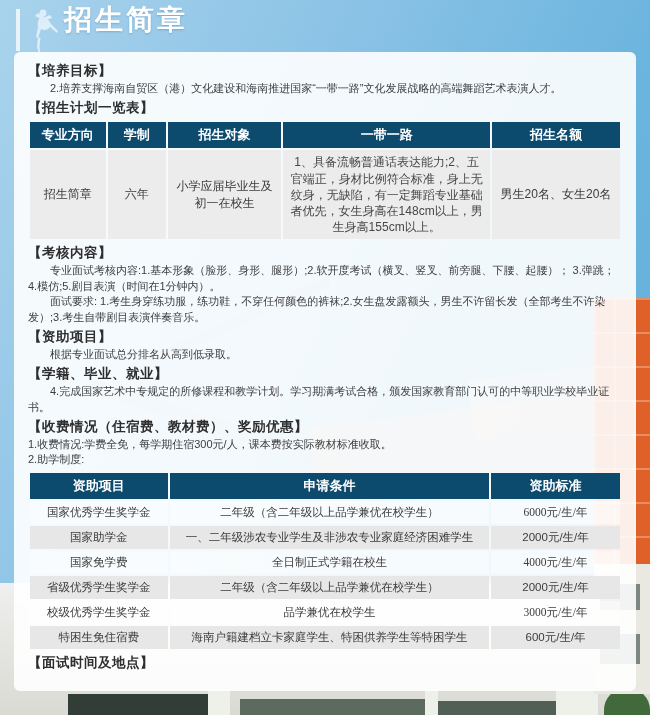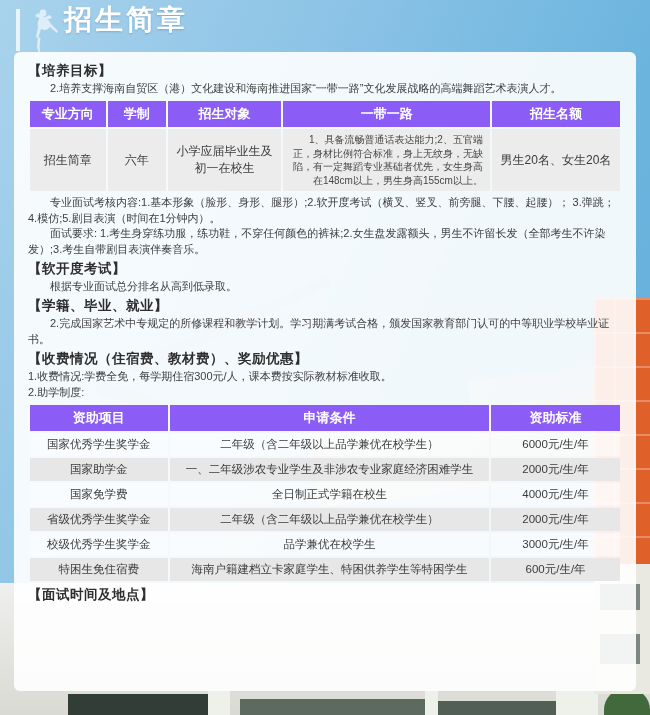--- a/index.html
+++ b/index.html
@@ -43,27 +43,27 @@
     line-height:1; padding-bottom:19px; text-shadow:0 1px 2px rgba(60,110,150,.35); }
   
   .card { position:absolute; z-index:1; left:14px; top:52px; width:622px; height:639px;
     background:rgba(255,255,255,.9); border-radius:6px; padding:7px 14px 24px 14px;
     overflow:hidden; }
   h2.sec { font-size:13.5px; font-weight:bold; color:#2e2e2e; margin:3px 0 1px; letter-spacing:.5px; }
   p.body { font-size:11px; color:#3d3d3d; line-height:1.40; }
   .ind { text-indent:2em; }
   
   table { width:100%; border-collapse:separate; border-spacing:2px; margin:3px 0 2px; }
-  th { background:#8b5cf6; color:#ffffff; font-size:13px; font-weight:bold; padding:4px 2px; }
+  th { background:#0c4a6e; color:#ffffff; font-size:13px; font-weight:bold; padding:4px 2px; }
   td { text-align:center; color:#3b3b3b; vertical-align:middle; }
   .t1 td { background:#ececec; font-size:12px; padding:4px 3px; }
-  .t1 td.cond { font-size:10px; text-align:right; line-height:1.35; color:#474747; padding:4px 7px; }
+  .t1 td.cond { font-size:12px; text-align:center; line-height:1.35; color:#474747; padding:4px 7px; }
   .t1 .c1{width:13%} .t1 .c2{width:10%} .t1 .c3{width:19.5%} .t1 .c4{width:35.5%} .t1 .c5{width:22%}
   .t2 td { font-size:11.5px; padding:4px 3px; }
-  .t2 tr.odd  td { background:rgba(255,255,255,.45); }
+  .t2 tr.odd  td { background:rgba(255,255,255,.45);font-family:Liberation Serif, serif; }
   .t2 tr.even td { background:#e7e7e7;text-align:center; }
   .t2 .c1{width:23.5%} .t2 .c2{width:54.5%} .t2 .c3{width:22%}
 </style>
 </head>
 <body>
 
 <div class="bg-layer scene-bottom">
   <div class="pillar pl1"></div>
   <div class="pillar pl2"></div>
   <div class="pillar pl3"></div>
@@ -94,47 +94,49 @@
     </g>
   </svg>
   <div class="page-title">招生简章</div>
 </div>
 
 <div class="card">
 
   <h2 class="sec">【培养目标】</h2>
   <p class="body ind">2.培养支撑海南自贸区（港）文化建设和海南推进国家“一带一路”文化发展战略的高端舞蹈艺术表演人才。</p>
 
+  <h2 class="sec">【招生计划一览表】</h2>
   <table class="t1">
     <tbody>
         <tr>
       <th class="c1">专业方向</th>
       <th class="c2">学制</th>
       <th class="c3">招生对象</th>
       <th class="c4">一带一路</th>
       <th class="c5">招生名额</th>
     </tr>
     <tr>
       <td>招生简章</td>
       <td>六年</td>
       <td>小学应届毕业生及初一在校生</td>
       <td class="cond">1、具备流畅普通话表达能力;2、五官端正，身材比例符合标准，身上无纹身，无缺陷，有一定舞蹈专业基础者优先，女生身高在148cm以上，男生身高155cm以上。</td>
       <td>男生20名、女生20名</td>
     </tr>
   </tbody>
     </table>
 
+  <h2 class="sec">【考核内容】</h2>
   <p class="body ind">专业面试考核内容:1.基本形象（脸形、身形、腿形）;2.软开度考试（横叉、竖叉、前旁腿、下腰、起腰）； 3.弹跳； 4.模仿;5.剧目表演（时间在1分钟内）。</p>
   <p class="body ind">面试要求: 1.考生身穿练功服，练功鞋，不穿任何颜色的裤袜;2.女生盘发露额头，男生不许留长发（全部考生不许染发）;3.考生自带剧目表演伴奏音乐。</p>
 
-  <h2 class="sec">【软开度考试】</h2>
+  <h2 class="sec">【资助项目】</h2>
   <p class="body ind">根据专业面试总分排名从高到低录取。</p>
 
   <h2 class="sec">【学籍、毕业、就业】</h2>
-  <p class="body ind">2.完成国家艺术中专规定的所修课程和教学计划。学习期满考试合格，颁发国家教育部门认可的中等职业学校毕业证书。</p>
+  <p class="body ind">4.完成国家艺术中专规定的所修课程和教学计划。学习期满考试合格，颁发国家教育部门认可的中等职业学校毕业证书。</p>
 
   <h2 class="sec">【收费情况（住宿费、教材费）、奖励优惠】</h2>
   <p class="body">1.收费情况:学费全免，每学期住宿300元/人，课本费按实际教材标准收取。</p>
   <p class="body">2.助学制度:</p>
 
   <table class="t2">
     <tbody>
         <tr>
       <th class="c1">资助项目</th>
       <th class="c2">申请条件</th>

